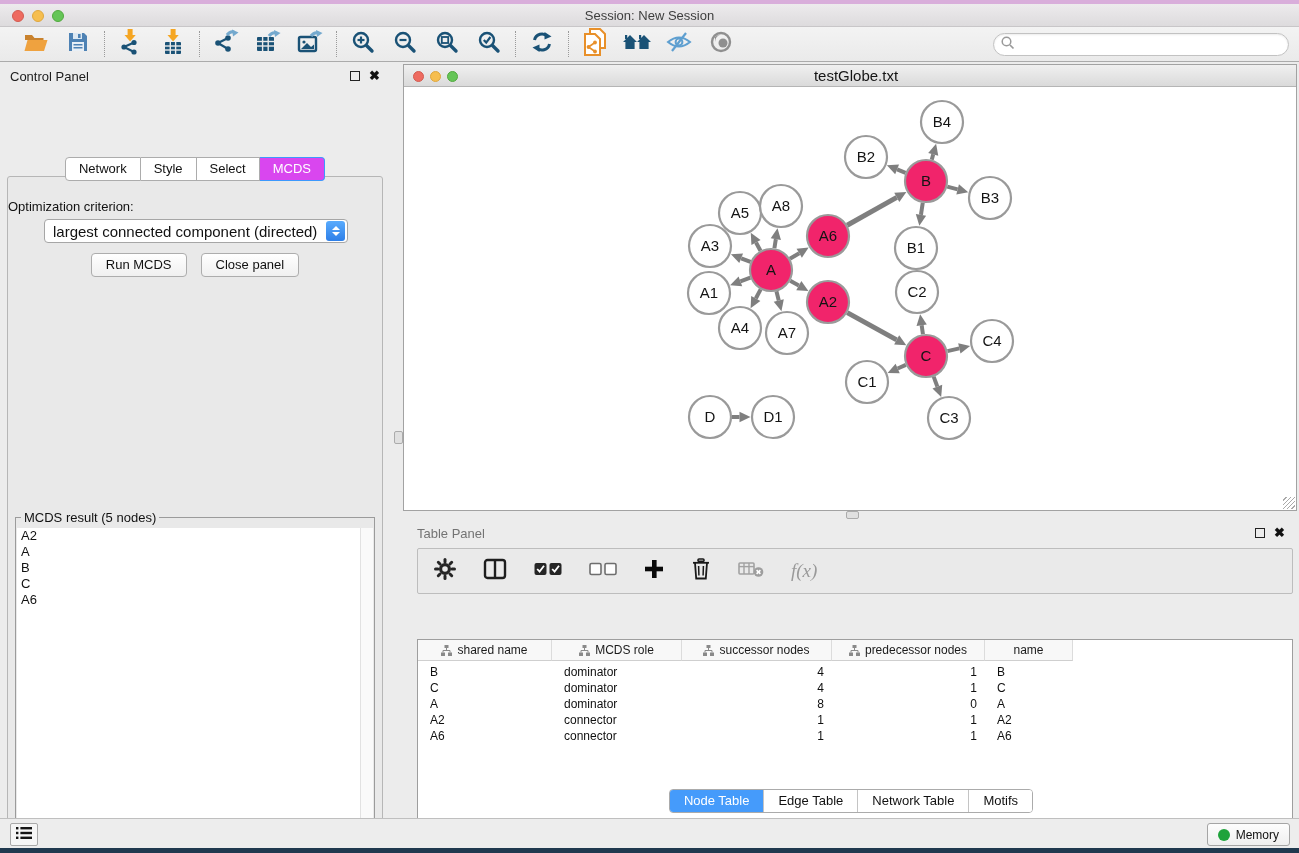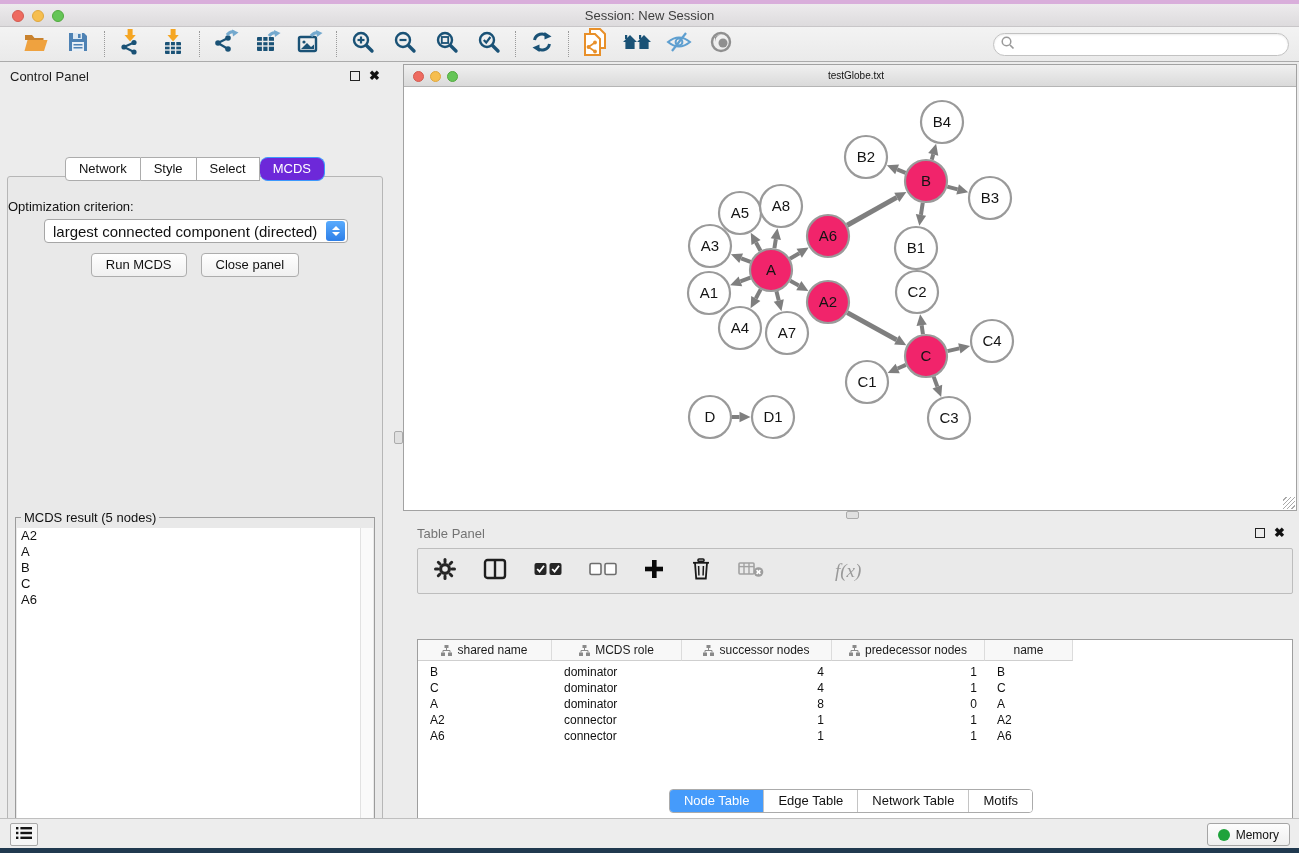--- a/index.html
+++ b/index.html
@@ -35,21 +35,21 @@
   .panel-head { height:28px; display:flex; align-items:center; padding:0 10px; }
   .panel-head .ph-title { font-size:13px; color:#1C1C1C; flex:1; }
   .ph-icons { display:flex; gap:9px; align-items:center; }
   .float-box { width:10px; height:10px; border:1.6px solid #222; }
   .close-x { font-size:13px; font-weight:bold; color:#111; line-height:10px; }
 
   .cp-tabs { position:absolute; left:0; top:95px; width:390px; display:flex; justify-content:center; z-index:3; }
   .cp-tab { font-size:13px; padding:3px 13px 4px; background:#FFFFFF; border:1px solid #ACACAC; border-left:none; color:#111; }
   .cp-tab:first-child { border-left:1px solid #ACACAC; border-radius:4px 0 0 4px; }
   .cp-tab:last-child { border-radius:0 4px 4px 0; }
-  .cp-tab.active { background:#6d28d9; border-color:#3C99FD; color:#fff;border-radius:8px; }
+  .cp-tab.active { background:#d946ef; border-color:#3C99FD; color:#fff; }
 
   .cp-content { position:absolute; left:7px; top:114px; width:376px; height:688px; background:#E9E9E9;
       border:1px solid #B6B6B6; border-radius:3px; }
   .opt-label { text-align:left; margin-top:22px; font-size:13px; color:#111; }
   .select-box { position:absolute; left:36px; top:42px; width:304px; height:24px; background:#fff;
       border:1px solid #A6A6A6; border-radius:4px; display:flex; align-items:center; }
   .select-box .sel-text { flex:1; font-size:15px; padding-left:8px; color:#111; white-space:nowrap; overflow:hidden; }
   .sel-stepper { width:19px; height:20px; margin-right:2px; border-radius:3px;
       background:linear-gradient(#59ABFD,#2E7FE8); display:flex; flex-direction:column; align-items:center; justify-content:center; gap:2px; }
   .sel-stepper .tri-up { width:0;height:0;border-left:4px solid transparent;border-right:4px solid transparent;border-bottom:4px solid #fff; }
@@ -65,36 +65,36 @@
   .mcds-item { font-size:13px; line-height:16px; padding-left:4px; color:#111; }
 
   
   .vsplit-handle { position:absolute; left:394px; top:431px; width:9px; height:13px; background:#E0E0E0; border:1px solid #ABABAB; border-radius:2px; }
   .hsplit-handle { position:absolute; left:846px; top:511px; width:13px; height:8px; background:#E0E0E0; border:1px solid #ABABAB; border-radius:2px; }
 
   
   .net-window { position:absolute; left:403px; top:64px; width:894px; height:447px; border:1px solid #A2A2A2; background:#fff; }
   .net-titlebar { height:22px; background:linear-gradient(#F0F0F0,#DADADA); border-bottom:1px solid #B5B5B5;
       display:flex; align-items:center; justify-content:center; position:relative; }
-  .net-titlebar .nt-title { font-size:10px; color:#141414;margin-left:12px; }
+  .net-titlebar .nt-title { font-size:15px; color:#141414;margin-left:12px; }
   .net-lights { position:absolute; left:9px; top:0; height:22px; display:flex; align-items:center; gap:6px; }
   .net-lights .light { width:11px; height:11px; }
   .net-canvas { position:absolute; left:0; top:22px; width:892px; height:423px; background:#fff; }
   .net-canvas svg { width:100%; height:100%; display:block; }
   .resize-grip { position:absolute; right:1px; bottom:1px; width:12px; height:12px;
       background:repeating-linear-gradient(135deg, transparent 0 2px, #AAA 2px 3px); }
 
   
   .table-panel { position:absolute; left:403px; top:520px; width:896px; height:298px; background:#ECECEC; }
   .tp-head { height:26px; display:flex; align-items:center; padding:0 14px; }
   .tp-head .ph-title { font-size:13px; color:#737373; flex:1; }
   .tp-toolbar { position:absolute; left:14px; top:28px; width:876px; height:46px; background:#EAEAEA;
       border:1px solid #BDBDBD; border-radius:2px; display:flex; align-items:center; gap:27px; padding-left:16px; }
   .tp-tool { display:flex; align-items:center; justify-content:center; height:26px; }
-  .fx-label { font-family:"Liberation Serif", serif; font-style:italic; font-size:19px; color:#9A9A9A;margin-left:44px; }
+  .fx-label { font-family:"Liberation Serif", serif; font-style:italic; font-size:19px; color:#9A9A9A; }
 
   .tp-table { position:absolute; left:14px; top:79px; width:876px; height:188px; background:#fff; border:1px solid #9E9E9E; overflow:hidden;margin-top:40px; }
   .t-header { display:grid; grid-template-columns:134px 130px 150px 153px 88px 1fr; height:21px; }
   .t-hcell { background:#F8F8F8; border-right:1px solid #DCDCDC; border-bottom:1px solid #CFCFCF;
       display:flex; align-items:center; justify-content:center; gap:5px; font-size:12px; color:#1B1B1B; }
   .t-hcell.filler { background:#fff; border-right:none; border-bottom:none; }
   .t-row { display:grid; grid-template-columns:134px 130px 150px 153px 88px 1fr; height:16px; }
   .t-cell { font-size:12px; color:#101010; display:flex; align-items:center; }
   .t-cell.txt { padding-left:12px; }
   .t-cell.num { justify-content:flex-end; padding-right:8px; }

